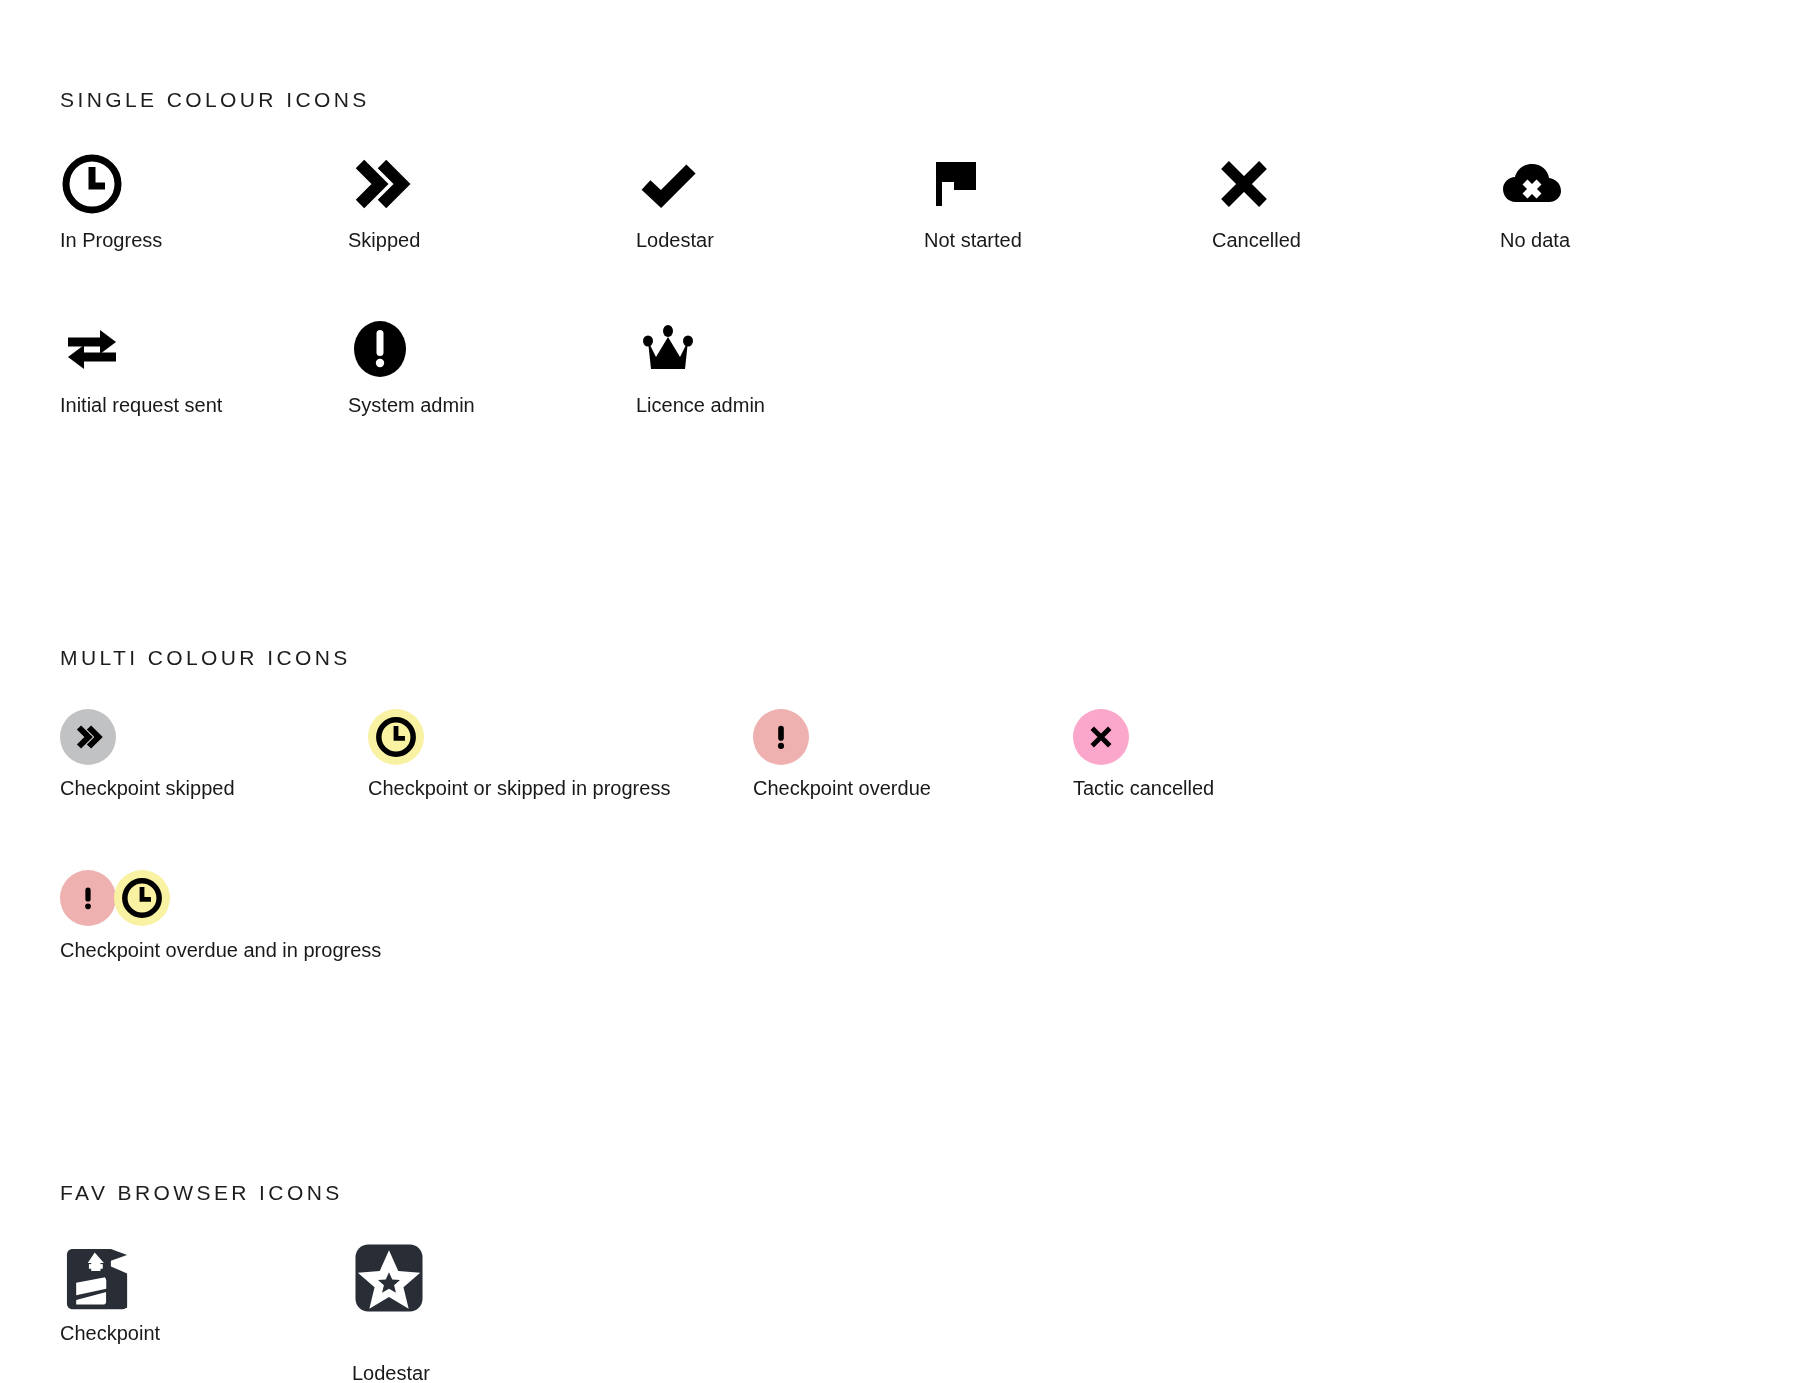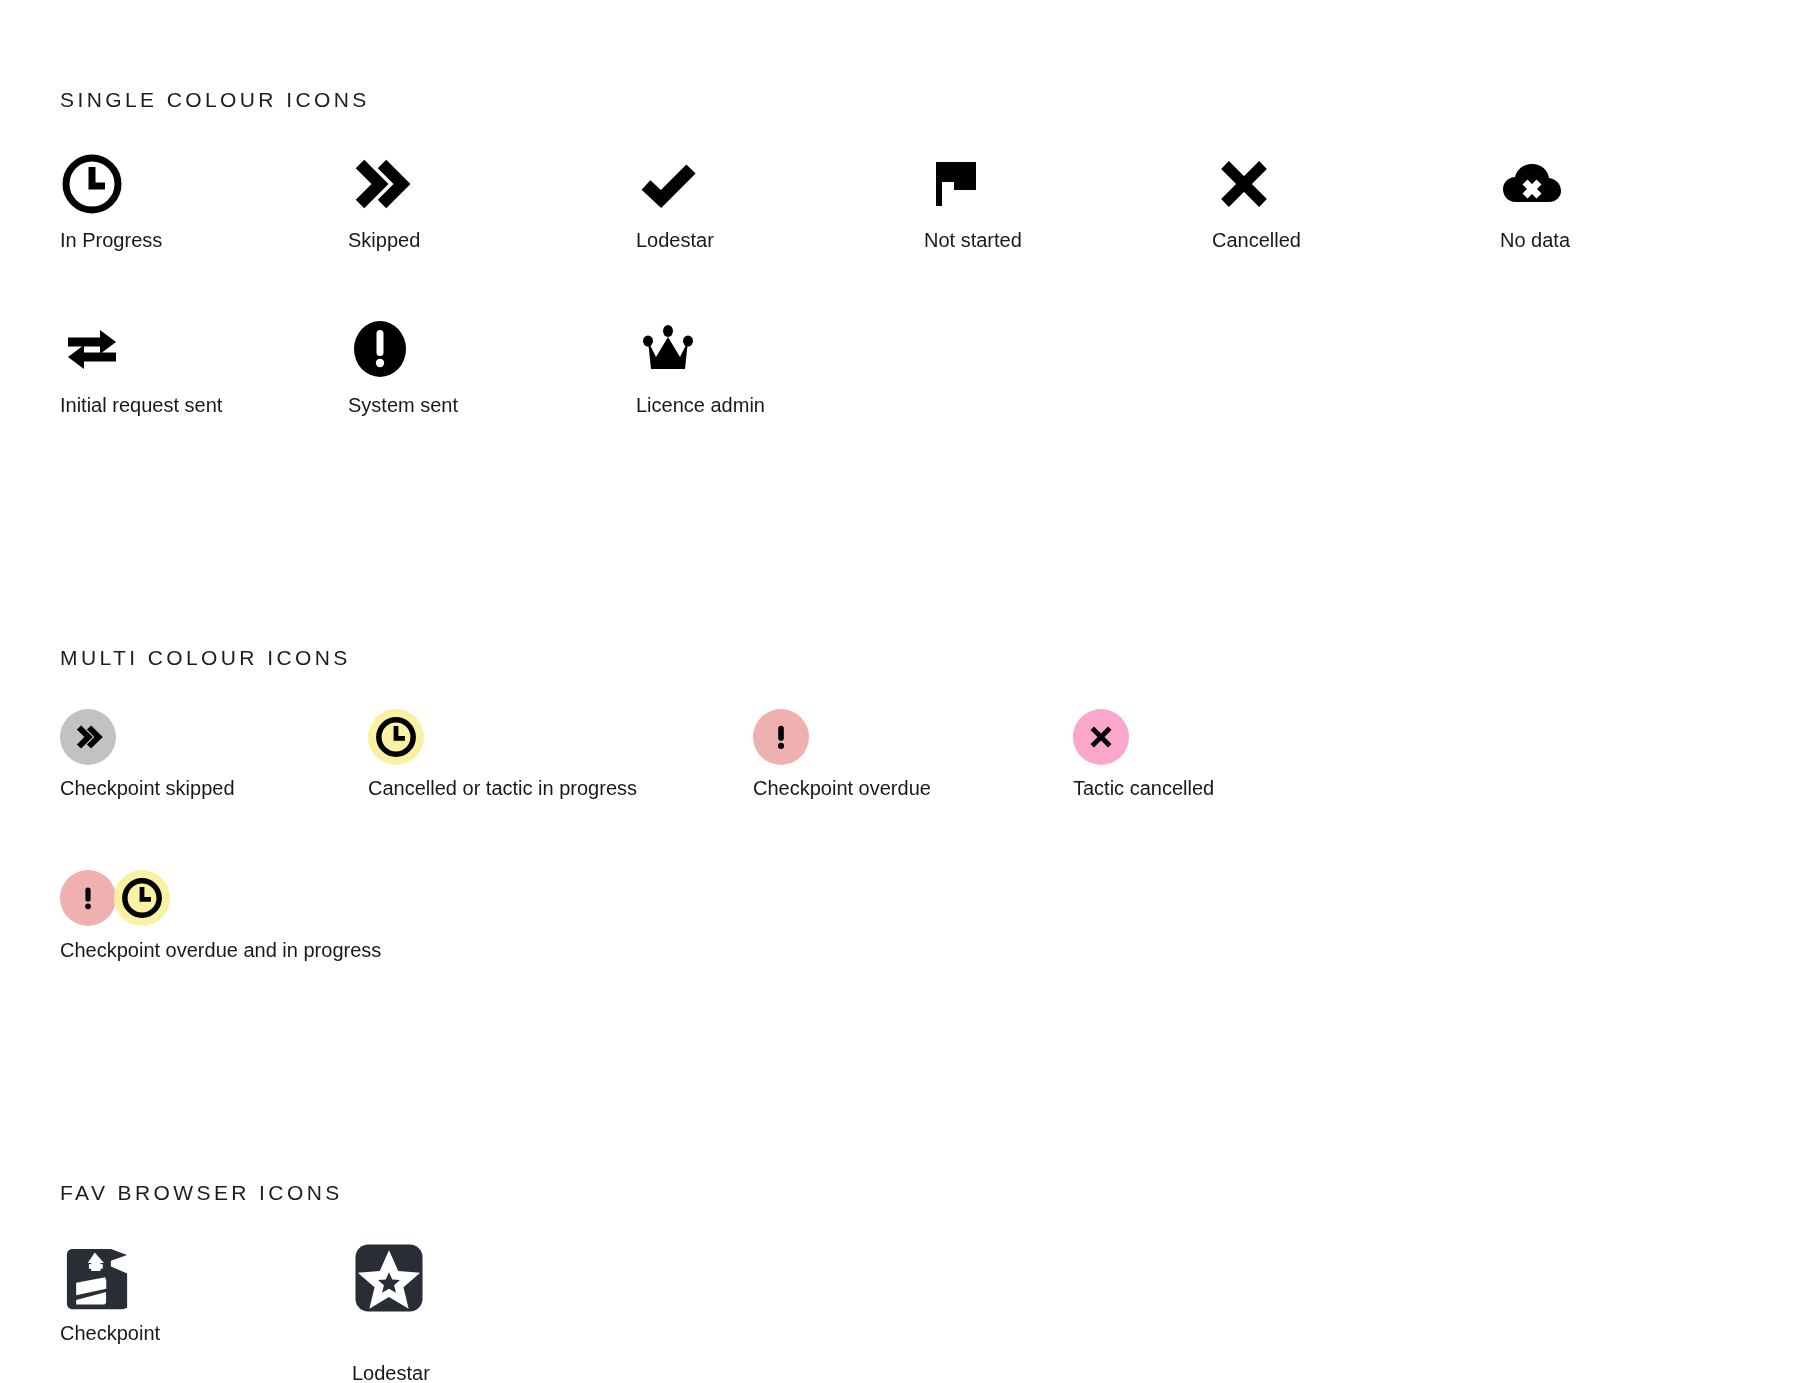--- a/index.html
+++ b/index.html
@@ -180,21 +180,21 @@
       </div>
 
       <div class="cell">
         <div class="icon-box">
           <svg class="svg-ico" width="64" height="64" viewBox="0 0 64 64" aria-hidden="true">
             <ellipse cx="32" cy="32" rx="26" ry="28" fill="#000"></ellipse>
             <rect x="28.5" y="13" width="7" height="26" rx="3.5" fill="#fff"></rect>
             <circle cx="32" cy="46" r="4.2" fill="#fff"></circle>
           </svg>
         </div>
-        <div class="label">System sent</div>
+        <div class="label">System admin</div>
       </div>
 
       <div class="cell">
         <div class="icon-box">
           <svg class="svg-ico" width="64" height="64" viewBox="0 0 64 64" aria-hidden="true">
             <path d="M12 24 L20 40 L32 20 L44 40 L52 24 L49 52 L15 52 Z" fill="#000"></path>
             <ellipse cx="32" cy="14" rx="5" ry="6" fill="#000"></ellipse>
             <ellipse cx="12" cy="24" rx="5" ry="5.5" fill="#000"></ellipse>
             <ellipse cx="52" cy="24" rx="5" ry="5.5" fill="#000"></ellipse>
           </svg>
@@ -225,21 +225,21 @@
 
       <div class="cell" style="flex:0 0 385px; width:385px;">
         <div class="icon-box">
           <div class="badge" style="background:#f9f2a3;">
             <svg width="44" height="44" viewBox="0 0 64 64" aria-hidden="true">
               <circle cx="32" cy="32" r="25" fill="none" stroke="#000" stroke-width="8"></circle>
               <path d="M32 16 V34 H45" fill="none" stroke="#000" stroke-width="7"></path>
             </svg>
           </div>
         </div>
-        <div class="label">Cancelled or tactic in progress</div>
+        <div class="label">Checkpoint or skipped in progress</div>
       </div>
 
       <div class="cell" style="flex:0 0 320px; width:320px;">
         <div class="icon-box">
           <div class="badge" style="background:#efb0b0;">
             <svg width="30" height="30" viewBox="0 0 64 64" aria-hidden="true">
               <rect x="26" y="8" width="12" height="32" rx="6" fill="#000"></rect>
               <circle cx="32" cy="51" r="6.5" fill="#000"></circle>
             </svg>
           </div>

